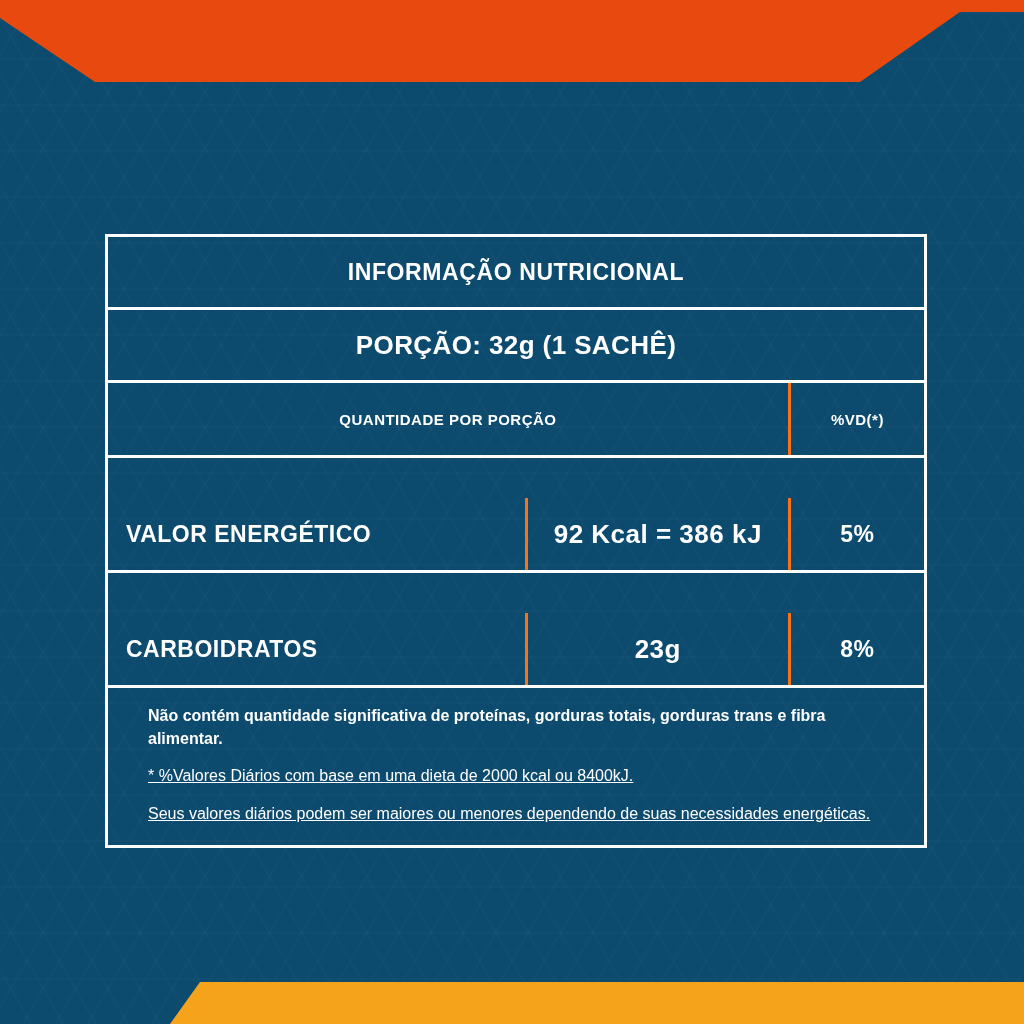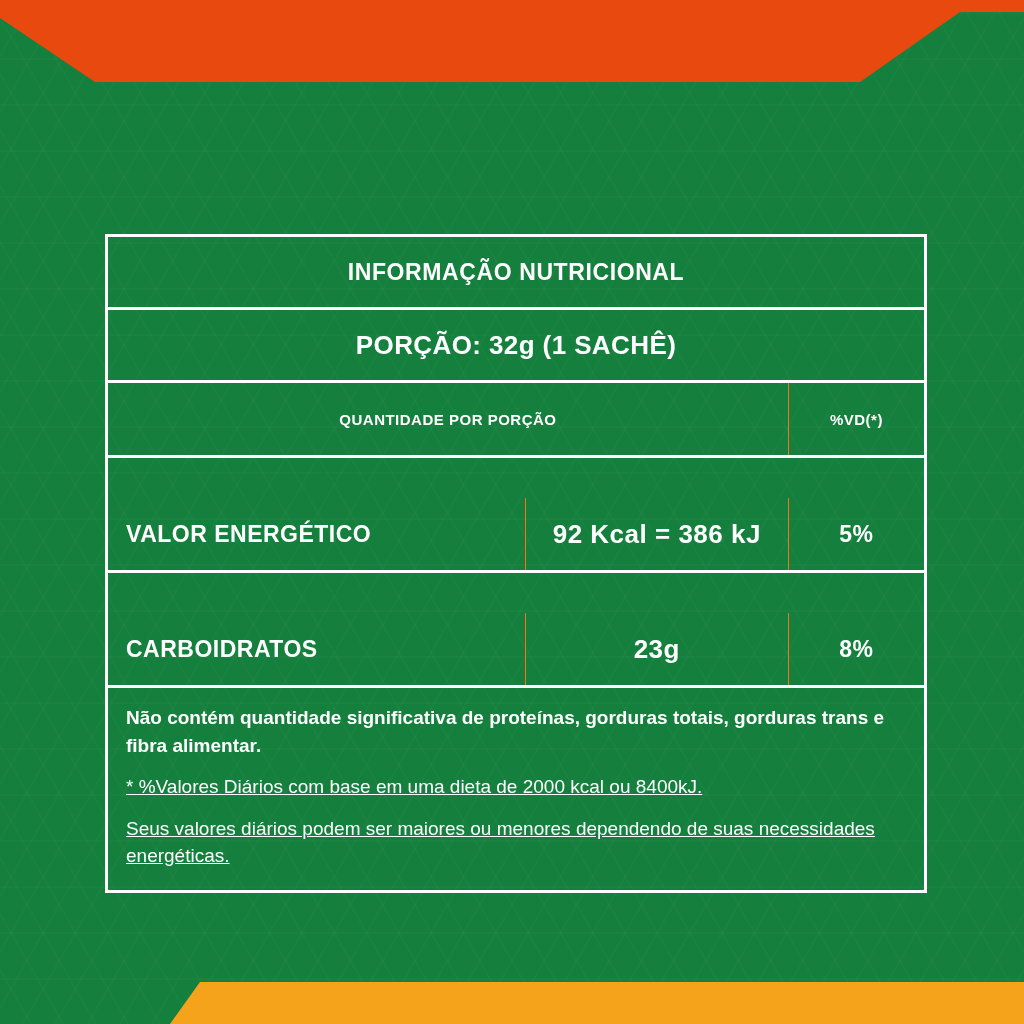--- a/index.html
+++ b/index.html
@@ -11,21 +11,21 @@
     height: 1024px;
     overflow: hidden;
     font-family: "Liberation Sans", sans-serif;
     background: #252a55;
   }
 
   #page {
     position: relative;
     width: 1024px;
     height: 1024px;
-    background: #15803d;
+    background: #0c4a6e;
     overflow: hidden;
   }
 
   
   .hex-texture {
     position: absolute;
     inset: 0;
     opacity: 0.55;
     background-image:
       repeating-linear-gradient(60deg, transparent 0 26px, rgba(255,255,255,0.035) 26px 28px),
@@ -81,21 +81,21 @@
     padding: 0 18px;
   }
   .cell.center {
     justify-content: center;
     text-align: center;
   }
   .cell.left {
     justify-content: flex-start;
   }
   .divider-left {
-    border-left: 1px solid #f97316;
+    border-left: 3px solid #f97316;
   }
 
   .title-row .cell {
     height: 70px;
     width: 100%;
     font-size: 23px;
     letter-spacing: 0.6px;
     font-weight: 600;
   }
 
@@ -129,22 +129,22 @@
     font-size: 23px;
     font-weight: 600;
   }
 
   .col-name { width: 420px; }
   .col-amount { width: 265px; }
   .col-vd { width: 137px; }
   .col-qty { width: 685px; }
 
   .notes {
-    padding: 16px 22px 20px 18px;
-    font-size: 19px;
+    padding: 16px 22px 20px 40px;
+    font-size: 16px;
     line-height: 1.45;
   }
   .notes .bold {
     font-weight: 700;
   }
   .notes p {
     margin: 0;
   }
   .notes p + p {
     margin-top: 14px;

